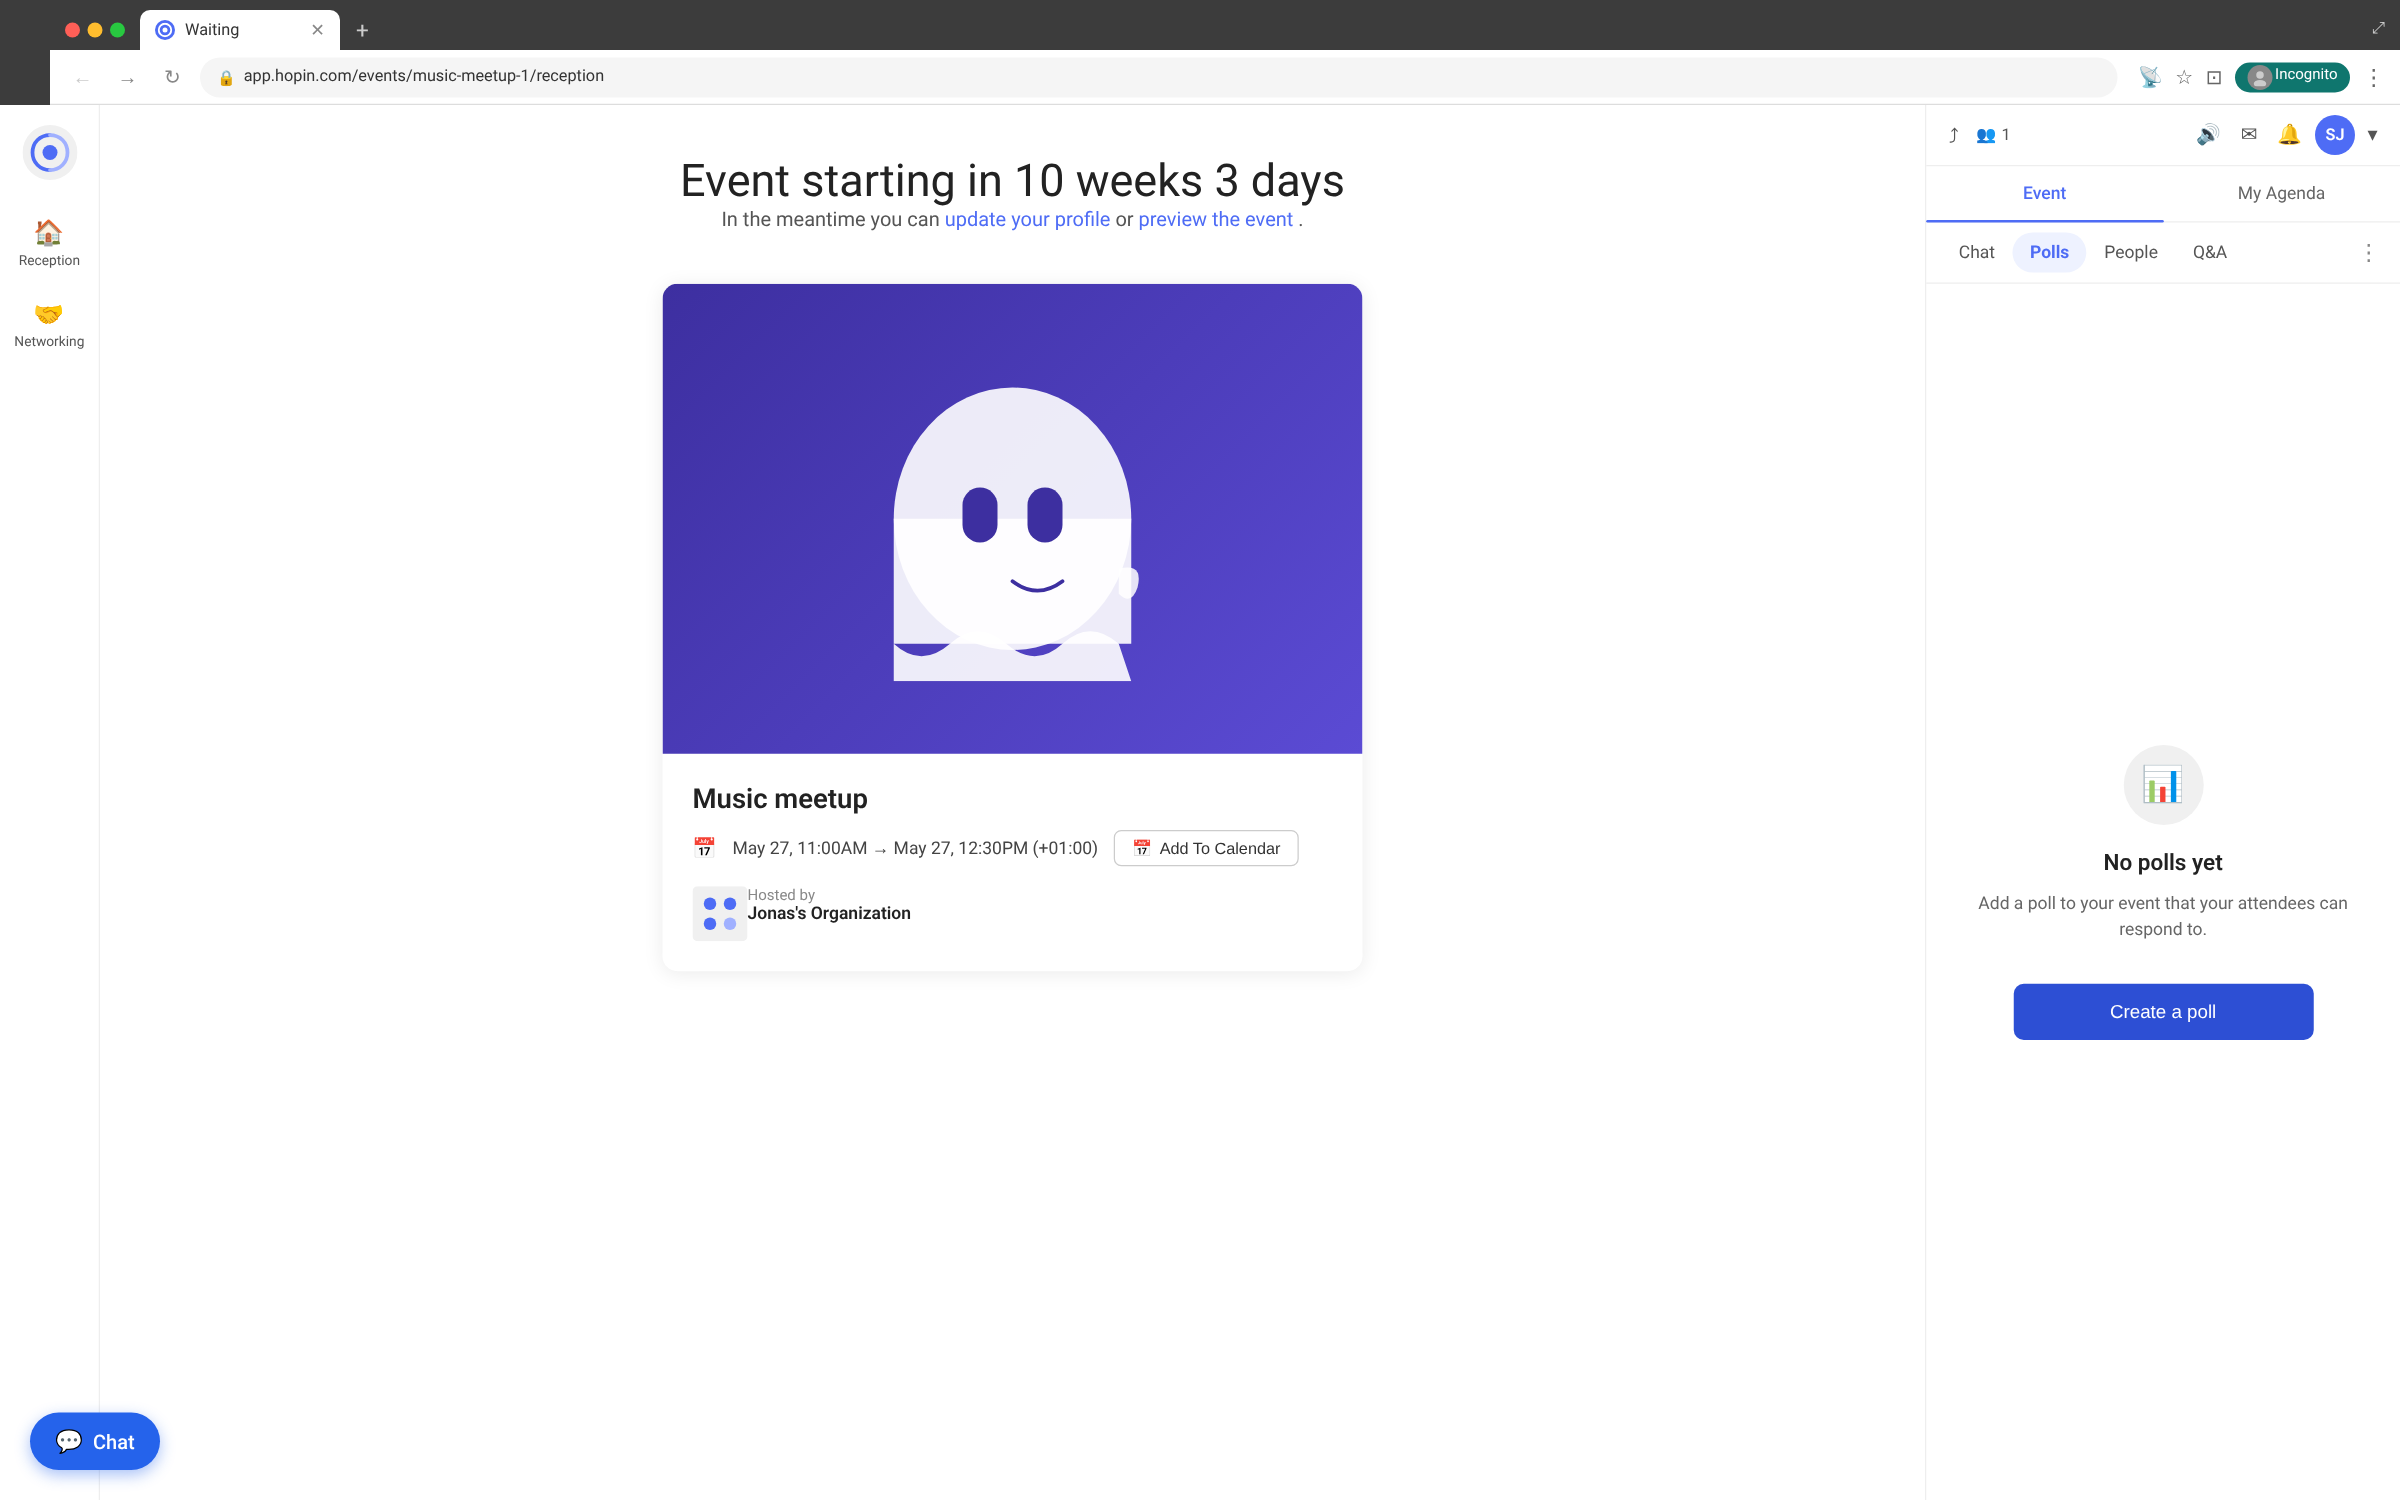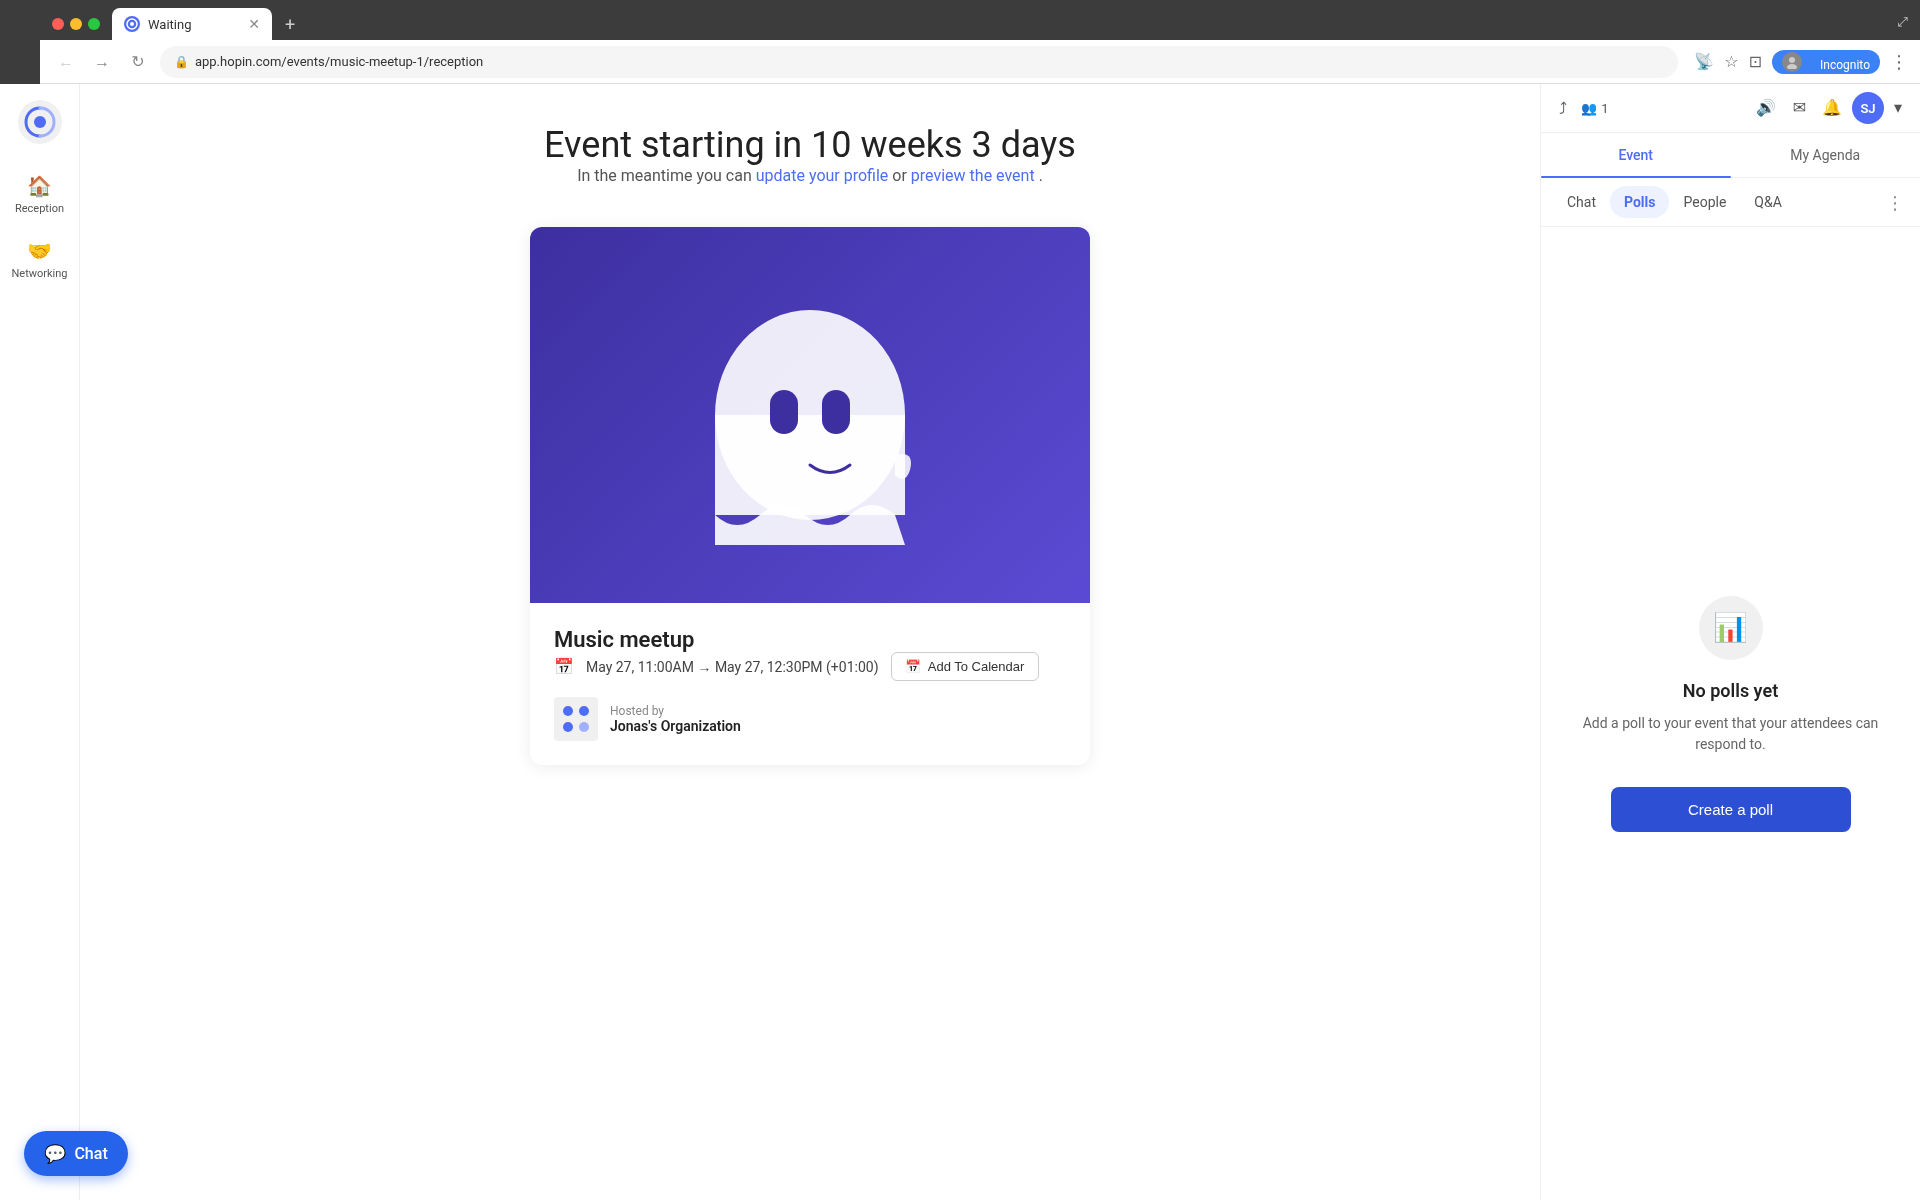--- a/index.html
+++ b/index.html
@@ -22,21 +22,21 @@
     .tab-spacer { flex: 1; }
     .tab-right-controls { display: flex; align-items: center; gap: 4px; color: #ccc; font-size: 14px; padding-bottom: 4px; }
 
     .address-bar { background: #fff; height: 44px; display: flex; align-items: center; padding: 0 12px; gap: 8px; border-bottom: 1px solid #ddd; }
     .nav-btn { color: #888; font-size: 16px; cursor: pointer; width: 28px; height: 28px; display: flex; align-items: center; justify-content: center; border-radius: 50%; }
     .nav-btn.disabled { color: #ccc; }
     .address-field { flex: 1; background: #f5f5f5; border-radius: 20px; height: 32px; display: flex; align-items: center; padding: 0 14px; gap: 6px; font-size: 13px; color: #333; }
     .lock-icon { color: #666; font-size: 12px; }
     .address-text { color: #333; font-size: 13px; }
     .address-right-icons { display: flex; gap: 10px; align-items: center; color: #666; margin-left: 8px; }
-    .incognito-badge { display: flex; align-items: flex-end; gap: 18px; background: #3b82f6; border-radius: 20px; padding: 2px 10px; color: #fff; font-size: 12px; }
+    .incognito-badge { display: flex; align-items: flex-start; gap: 2px; background: #0f766e; border-radius: 20px; padding: 2px 10px; color: #fff; font-size: 12px; }
     .incognito-avatar { width: 20px; height: 20px; border-radius: 50%; background: #888; display: flex; align-items: center; justify-content: center; }
     .more-btn { color: #666; font-size: 18px; cursor: pointer; }
 
     
     .app { display: flex; height: calc(1200px - 84px); background: #fff; }
 
     
     .left-sidebar { width: 80px; background: #fff; border-right: 1px solid #eee; display: flex; flex-direction: column; align-items: center; padding: 16px 0; gap: 4px; }
     .sidebar-logo { width: 44px; height: 44px; margin-bottom: 16px; }
     .sidebar-logo svg { width: 44px; height: 44px; }
@@ -49,26 +49,26 @@
     .main-content { flex: 1; background: #fff; overflow-y: auto; display: flex; flex-direction: column; align-items: center; padding: 40px 20px; position: relative; }
 
     .event-countdown { font-size: 36px; font-weight: 400; color: #222; text-align: center; margin-bottom: 0; }
     .event-subtitle { font-size: 16px; color: #555; text-align: left; margin-bottom: 42px; }
     .event-subtitle a { color: #4e6cf5; text-decoration: none; }
 
     .event-card { width: 560px; background: #fff; border-radius: 12px; box-shadow: 0 2px 16px rgba(0,0,0,0.08); overflow: hidden; margin-bottom: 20px; }
     .event-image { width: 100%; height: 376px; background: linear-gradient(135deg, #3d2fa0, #5b4bd4); display: flex; align-items: center; justify-content: center; position: relative; overflow: hidden; }
 
     .event-info { padding: 24px; }
-    .event-title { font-size: 22px; font-weight: 600; color: #222; }
+    .event-title { font-size: 22px; font-weight: 600; color: #222; margin-bottom: 12px; }
     .event-date-row { display: flex; align-items: center; gap: 12px; margin-bottom: 16px; }
     .event-date-icon { color: #555; font-size: 16px; }
     .event-date-text { font-size: 14px; color: #444; }
     .add-calendar-btn { display: flex; align-items: center; gap: 6px; border: 1px solid #ccc; border-radius: 6px; padding: 6px 14px; font-size: 13px; color: #333; cursor: pointer; background: #fff; }
-    .event-host-row { display: flex; align-items: center; gap: 12px; }
+    .event-host-row { display: flex; align-items: flex-start; gap: 0; }
     .host-logo { width: 44px; height: 44px; }
     .host-logo svg { width: 44px; height: 44px; }
     .host-info { display: flex; flex-direction: column; }
     .hosted-by-label { font-size: 12px; color: #888; }
     .host-name { font-size: 14px; font-weight: 600; color: #222; }
 
     
     .chat-bubble { position: fixed; bottom: 24px; left: 24px; background: #2563eb; color: #fff; border-radius: 24px; padding: 12px 20px; display: flex; align-items: center; gap: 8px; cursor: pointer; box-shadow: 0 4px 12px rgba(37,99,235,0.4); font-size: 16px; font-weight: 500; z-index: 100; }
     .chat-bubble-icon { font-size: 18px; }
 

